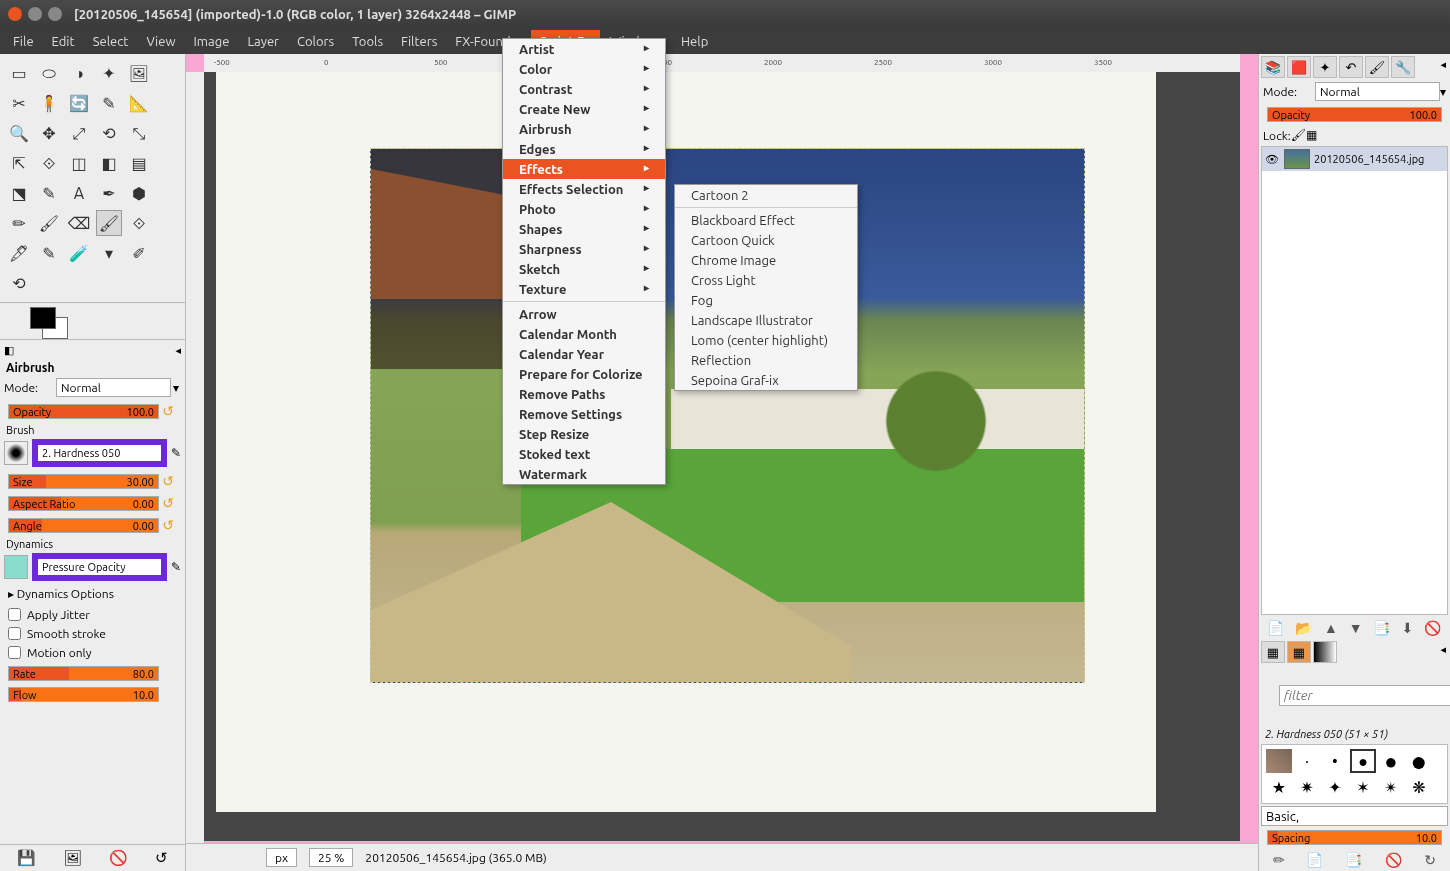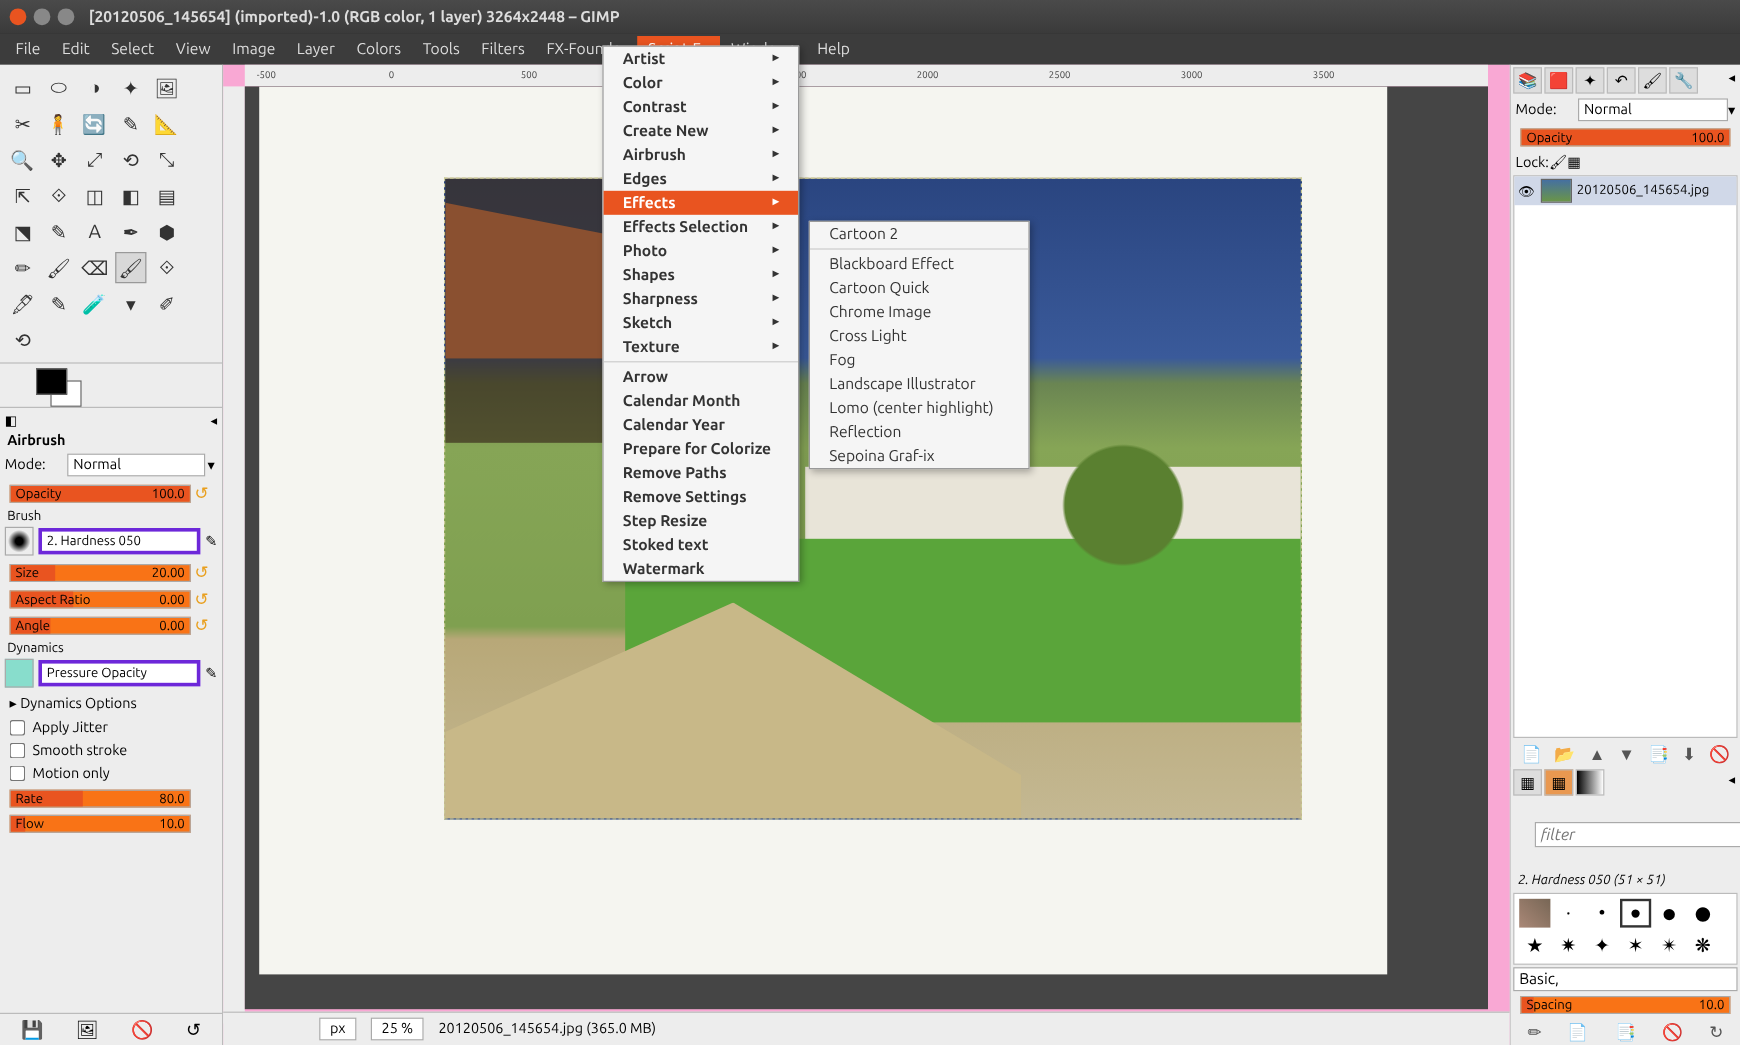--- a/index.html
+++ b/index.html
@@ -23,21 +23,21 @@
 .row label { width:52px; }
 .sel-box { flex:1; border:1px solid #aaa; background:#fff; padding:2px 4px; }
 .slider { display:flex; align-items:center; padding:2px 4px; margin:2px 4px; font-size:12px; }
 .slider-fill { flex:1; height:15px; border:1px solid #aaa; position:relative; background:#f97316; }
 .slider-fg { position:absolute; left:0; top:0; bottom:0; background:#e95420; }
 .slider-txt { position:absolute; left:4px; top:1px; font-size:11px; }
 .slider-val { position:absolute; right:4px; top:1px; font-size:11px; }
 .slider-reset { width:18px; text-align:center; color:#e9a020; font-size:14px; }
 .brush-row { display:flex; align-items:center; padding:2px 4px; gap:4px; font-size:12px; }
 .brush-prev { width:24px; height:24px; background:radial-gradient(circle,#000 20%,transparent 60%); border:1px solid #aaa; }
-.brush-name { flex:1; border:3px solid #6d28d9; background:#fff; padding:2px 4px; font-size:11px; }
+.brush-name { flex:1; border:6px solid #6d28d9; background:#fff; padding:2px 4px; font-size:11px; }
 .chk { display:flex; align-items:center; gap:6px; padding:3px 8px; font-size:12px; }
 .chk input{margin:0;}
 .expand { padding:4px 8px; font-size:12px; }
 .bottom-icons { display:flex; justify-content:space-around; padding:4px; border-top:1px solid #bbb; margin-top:auto; }
 .canvas-area { flex:1; position:relative; background:#f9a8d4;text-align:right; }
 .ruler-h { position:absolute; top:0; left:18px; right:18px; height:18px; background:#ededed; font-size:8px; color:#444; display:flex; }
 .ruler-v { position:absolute; left:0; top:18px; bottom:18px; width:18px; background:#ededed; }
 .canvas-viewport { position:absolute; top:18px; left:18px; right:18px; bottom:30px; background:#454545; overflow:hidden; }
 .canvas-bg { position:absolute; left:12px; top:0; width:940px; height:740px; background:#f5f5f0; }
 .image { position:absolute; left:166px; top:76px; width:715px; height:535px; border:1px dashed #cc9; background:linear-gradient(180deg,#2a4580 0%,#3a5a9a 28%,#6a8552 32%,#86a556 42%,#7fa050 70%,#b8a878 72%,#c4b892 100%); overflow:hidden; }
@@ -165,21 +165,21 @@
       <div style="padding:1px 6px;font-size:11px">Brush</div>
       <div class="brush-row">
         <div class="brush-prev"></div>
         <div class="brush-name">2. Hardness 050</div>
         <span>✎</span>
       </div>
       <div class="slider">
           <div class="slider-fill">
             <div class="slider-fg" style="width:25%"></div>
             <span class="slider-txt">Size</span>
-            <span class="slider-val">20.00</span>
+            <span class="slider-val">30.00</span>
           </div>
           <span class="slider-reset">↺</span>
         </div>
       <div class="slider">
           <div class="slider-fill">
             <div class="slider-fg" style="width:35%"></div>
             <span class="slider-txt">Aspect Ratio</span>
             <span class="slider-val">0.00</span>
           </div>
           <span class="slider-reset">↺</span>

